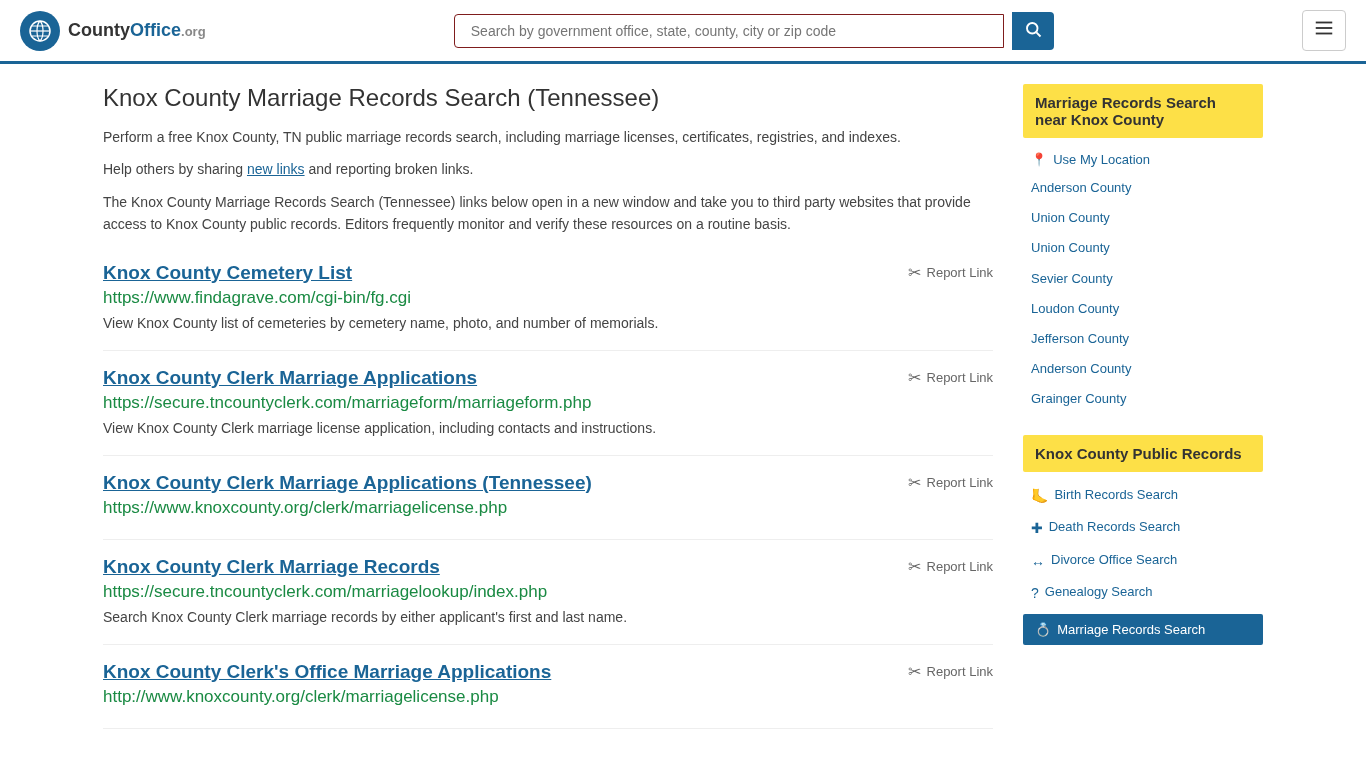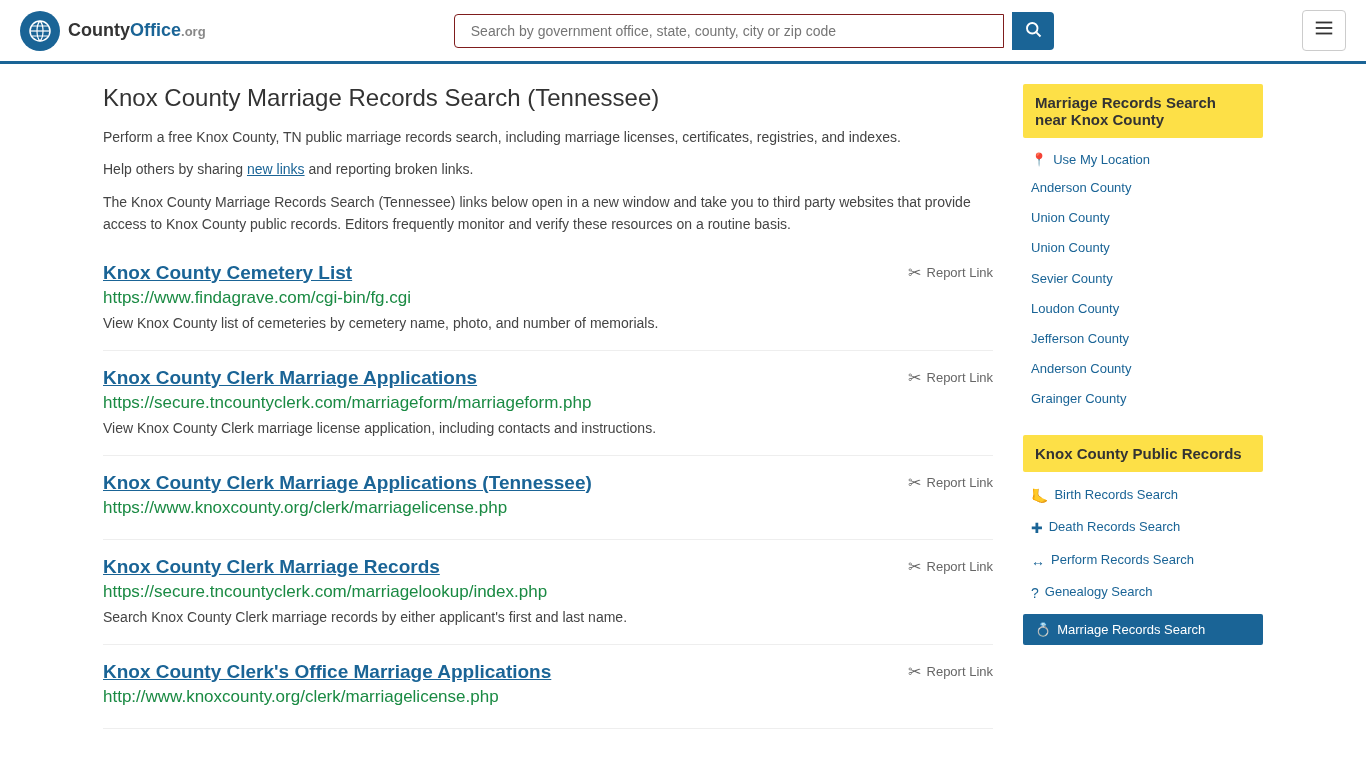--- a/index.html
+++ b/index.html
@@ -351,21 +351,21 @@
           <div class="sidebar-link" style="cursor: pointer;">
             <span class="sidebar-link-icon">🦶</span>
             <span>Birth Records Search</span>
           </div>
           <div class="sidebar-link" style="cursor: pointer;">
             <span class="sidebar-link-icon">✚</span>
             <span>Death Records Search</span>
           </div>
           <div class="sidebar-link" style="cursor: pointer;">
             <span class="sidebar-link-icon">↔</span>
-            <span>Perform Records Search</span>
+            <span>Divorce Office Search</span>
           </div>
           <div class="sidebar-link" style="cursor: pointer;">
             <span class="sidebar-link-icon">?</span>
             <span>Genealogy Search</span>
           </div>
           <div class="sidebar-bottom-link">
             <span>💍</span>
             <span>Marriage Records Search</span>
           </div>
         </div>

